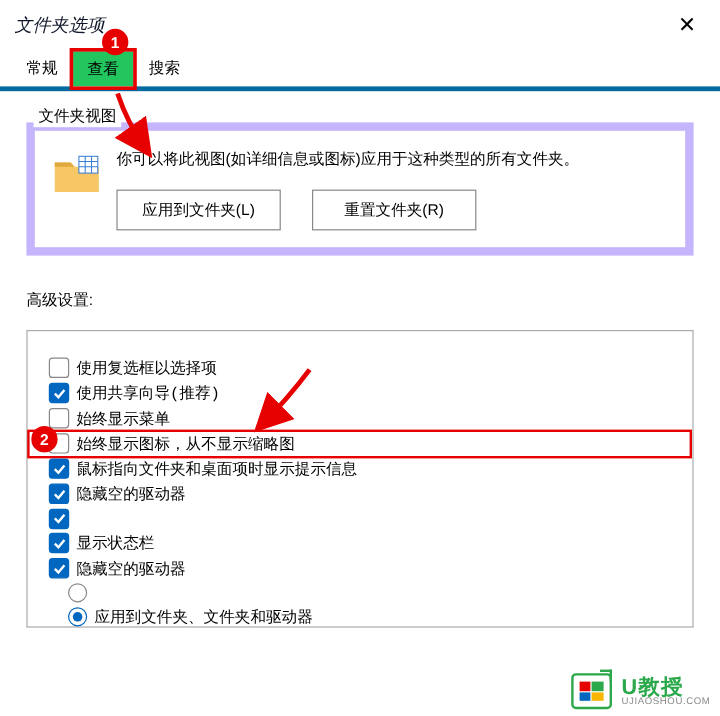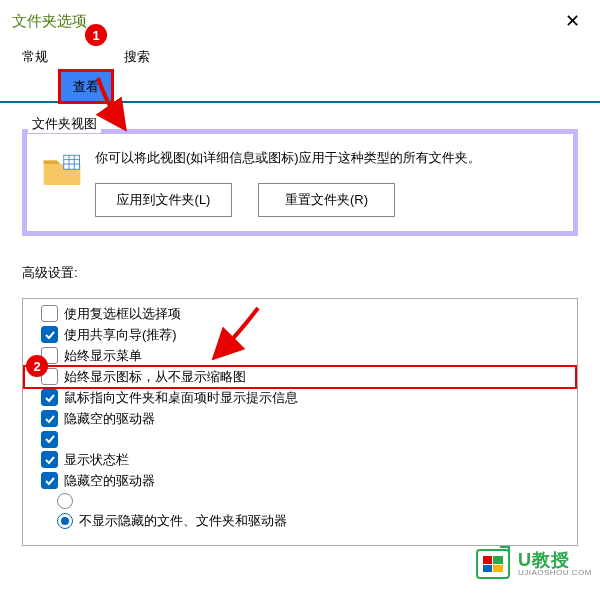--- a/index.html
+++ b/index.html
@@ -12,65 +12,64 @@
     position: relative;
     overflow: hidden;
   }
   .titlebar {
     display: flex;
     align-items: center;
     justify-content: space-between;
     padding: 8px 12px;
     font-size: 15px;
   }
-  .title-text { color: #4d7c0f; }
+  .title-text { color: #0f172a; font-style: italic; }
   .close-x {
     font-size: 18px;
     color: #000;
     padding: 2px 8px;
     cursor: pointer;
   }
   .tabs-row {
     display: flex;
-    border-bottom: 2px solid #0369a1;
+    border-bottom: 4px solid #0369a1;
     padding: 0 10px;
   }
   .tab {
     padding: 6px 12px 5px 12px;
     cursor: pointer;
     color: #000;
     position: relative;
   }
   .tab.active {
     border: 1px solid #bbb;
     border-bottom: 1px solid #fff;
     margin-bottom: -1px;
-    background: #3b82f6;
-    margin-top: 29px;
+    background: #22c55e;
   }
   .tab.highlight {
     outline: 3px solid #e60000;
     outline-offset: -1px;
   }
   .content {
     padding: 12px 22px;
   }
   .group-label {
     font-size: 13px;
     margin-bottom: 6px;
     position: relative;
     z-index: 2;
     background: #fff;
     display: inline-block;
     padding: 0 4px;
     margin-left: 6px;
     text-align: center;
   }
   .group-box {
-    border: 5px solid #c4b5fd;
+    border: 7px solid #c4b5fd;
     margin-top: -10px;
     padding: 14px 14px 14px 14px;
     display: flex;
     gap: 12px;
     align-items: flex-start;
   }
   .folder-icon-wrap {
     width: 42px;
     height: 42px;
     flex-shrink: 0;
@@ -87,22 +86,23 @@
     width: 137px;
     text-align: center;
     cursor: pointer;
     font-size: 13px;
   }
   .adv-label { margin-top: 28px; margin-bottom: 16px; }
   .adv-box {
     border: 1px solid #aaa;
     height: 248px;
     overflow-y: scroll;
-    padding: 4px 2px;
-    position: relative;
+    padding: 20px 2px;
+    position: relative;
+    font-family: Liberation Mono, monospace;
   }
   .adv-box::-webkit-scrollbar { width: 18px; }
   .adv-box::-webkit-scrollbar-track { background: #f0f0f0; }
   .adv-box::-webkit-scrollbar-thumb { background: #c8c8c8; border: 1px solid #aaa; }
   .adv-item {
     display: flex;
     align-items: center;
     gap: 6px;
     padding: 1px 2px;
     margin: 1px 0;
@@ -172,21 +172,21 @@
     z-index: 50;
   }
   .arrow-anno {
     position: absolute;
     z-index: 40;
     pointer-events: none;
   }
   .watermark {
     position: absolute;
     right: 8px;
-    bottom: 18px;
+    bottom: 6px;
     display: flex;
     align-items: center;
     gap: 8px;
     z-index: 60;
   }
   .wm-icon {
     width: 34px;
     height: 30px;
     border: 2px solid #2aa84a;
     border-radius: 4px;
@@ -339,21 +339,21 @@
             <path d="M2 6 L5 9 L10 3" stroke="#fff" stroke-width="2" fill="none"></path>
           </svg>
         </div>
         <span class="item-label">隐藏空的驱动器</span>
       </div>
       <div class="adv-item indent2">
         <div class="radio"></div>
       </div>
       <div class="adv-item indent2">
         <div class="radio sel"></div>
-        <span class="item-label">不显示隐藏的文件、文件夹和驱动器</span>
+        <span class="item-label">应用到文件夹、文件夹和驱动器</span>
       </div>
     </div>
 
 </div>
 
 <div class="badge" style="left:26px; top:355px;">2</div>
 
 <div class="watermark">
   <div class="wm-icon">
     <div class="wm-flag">

